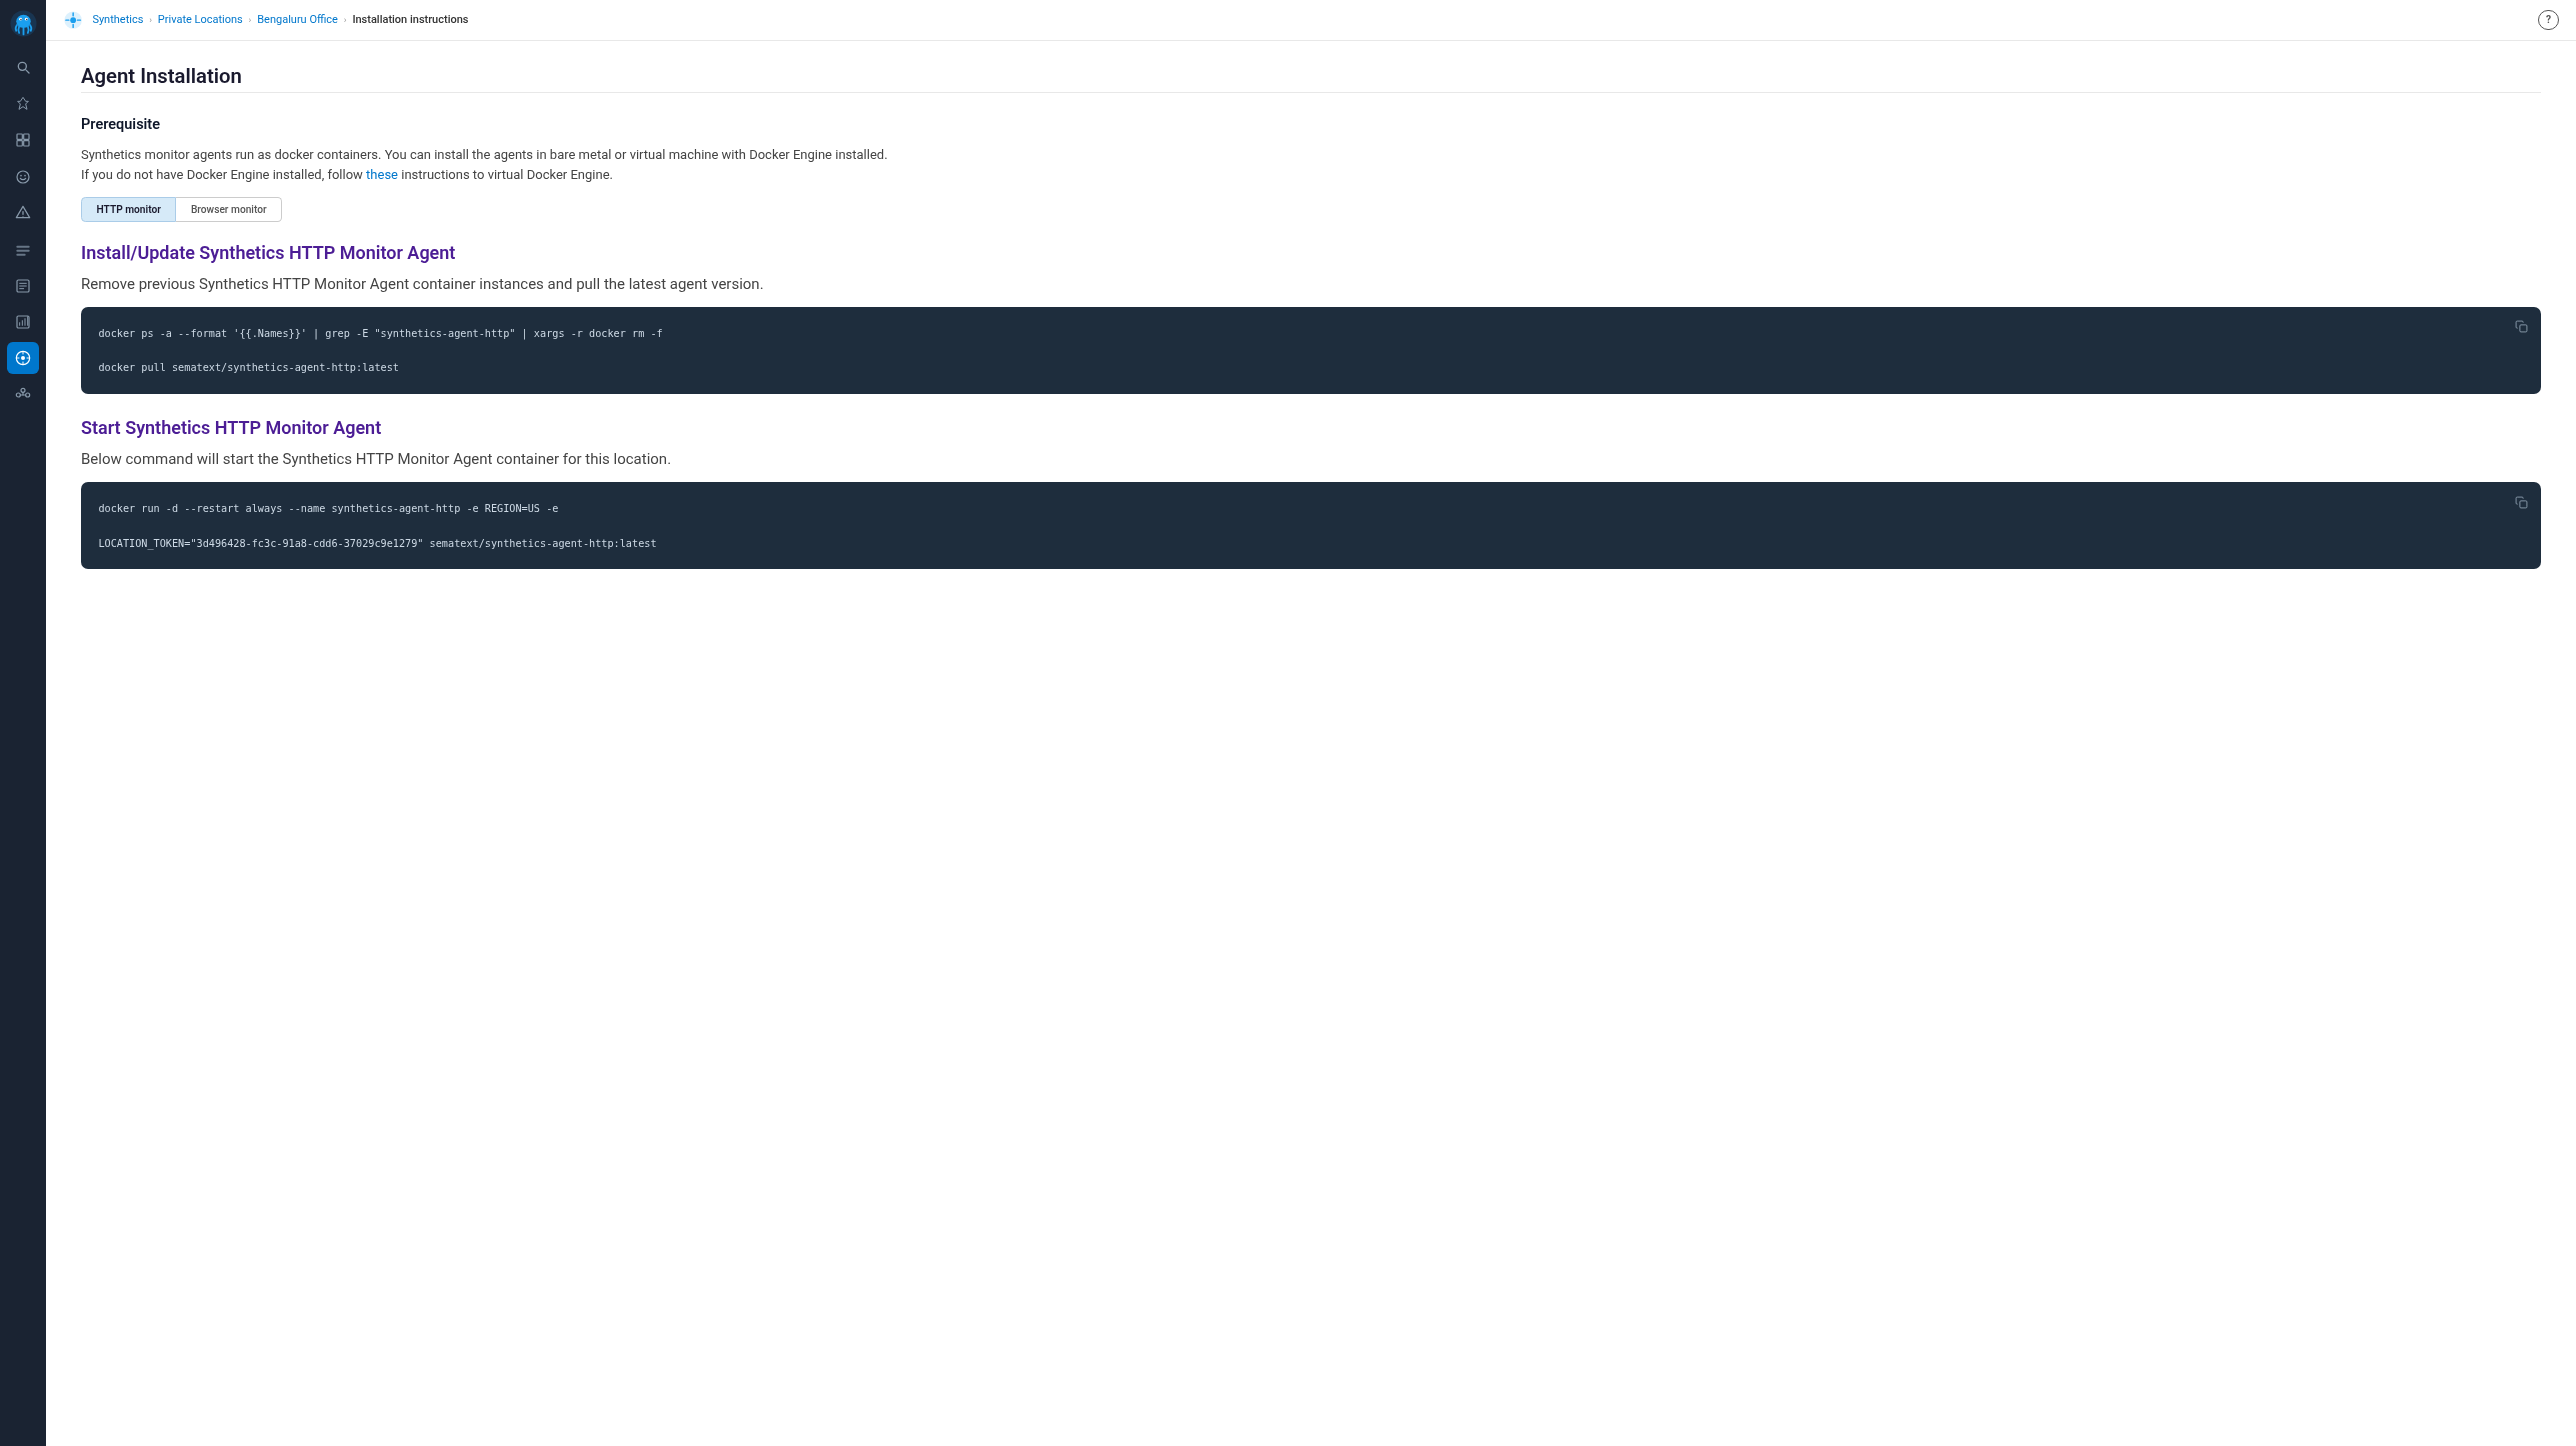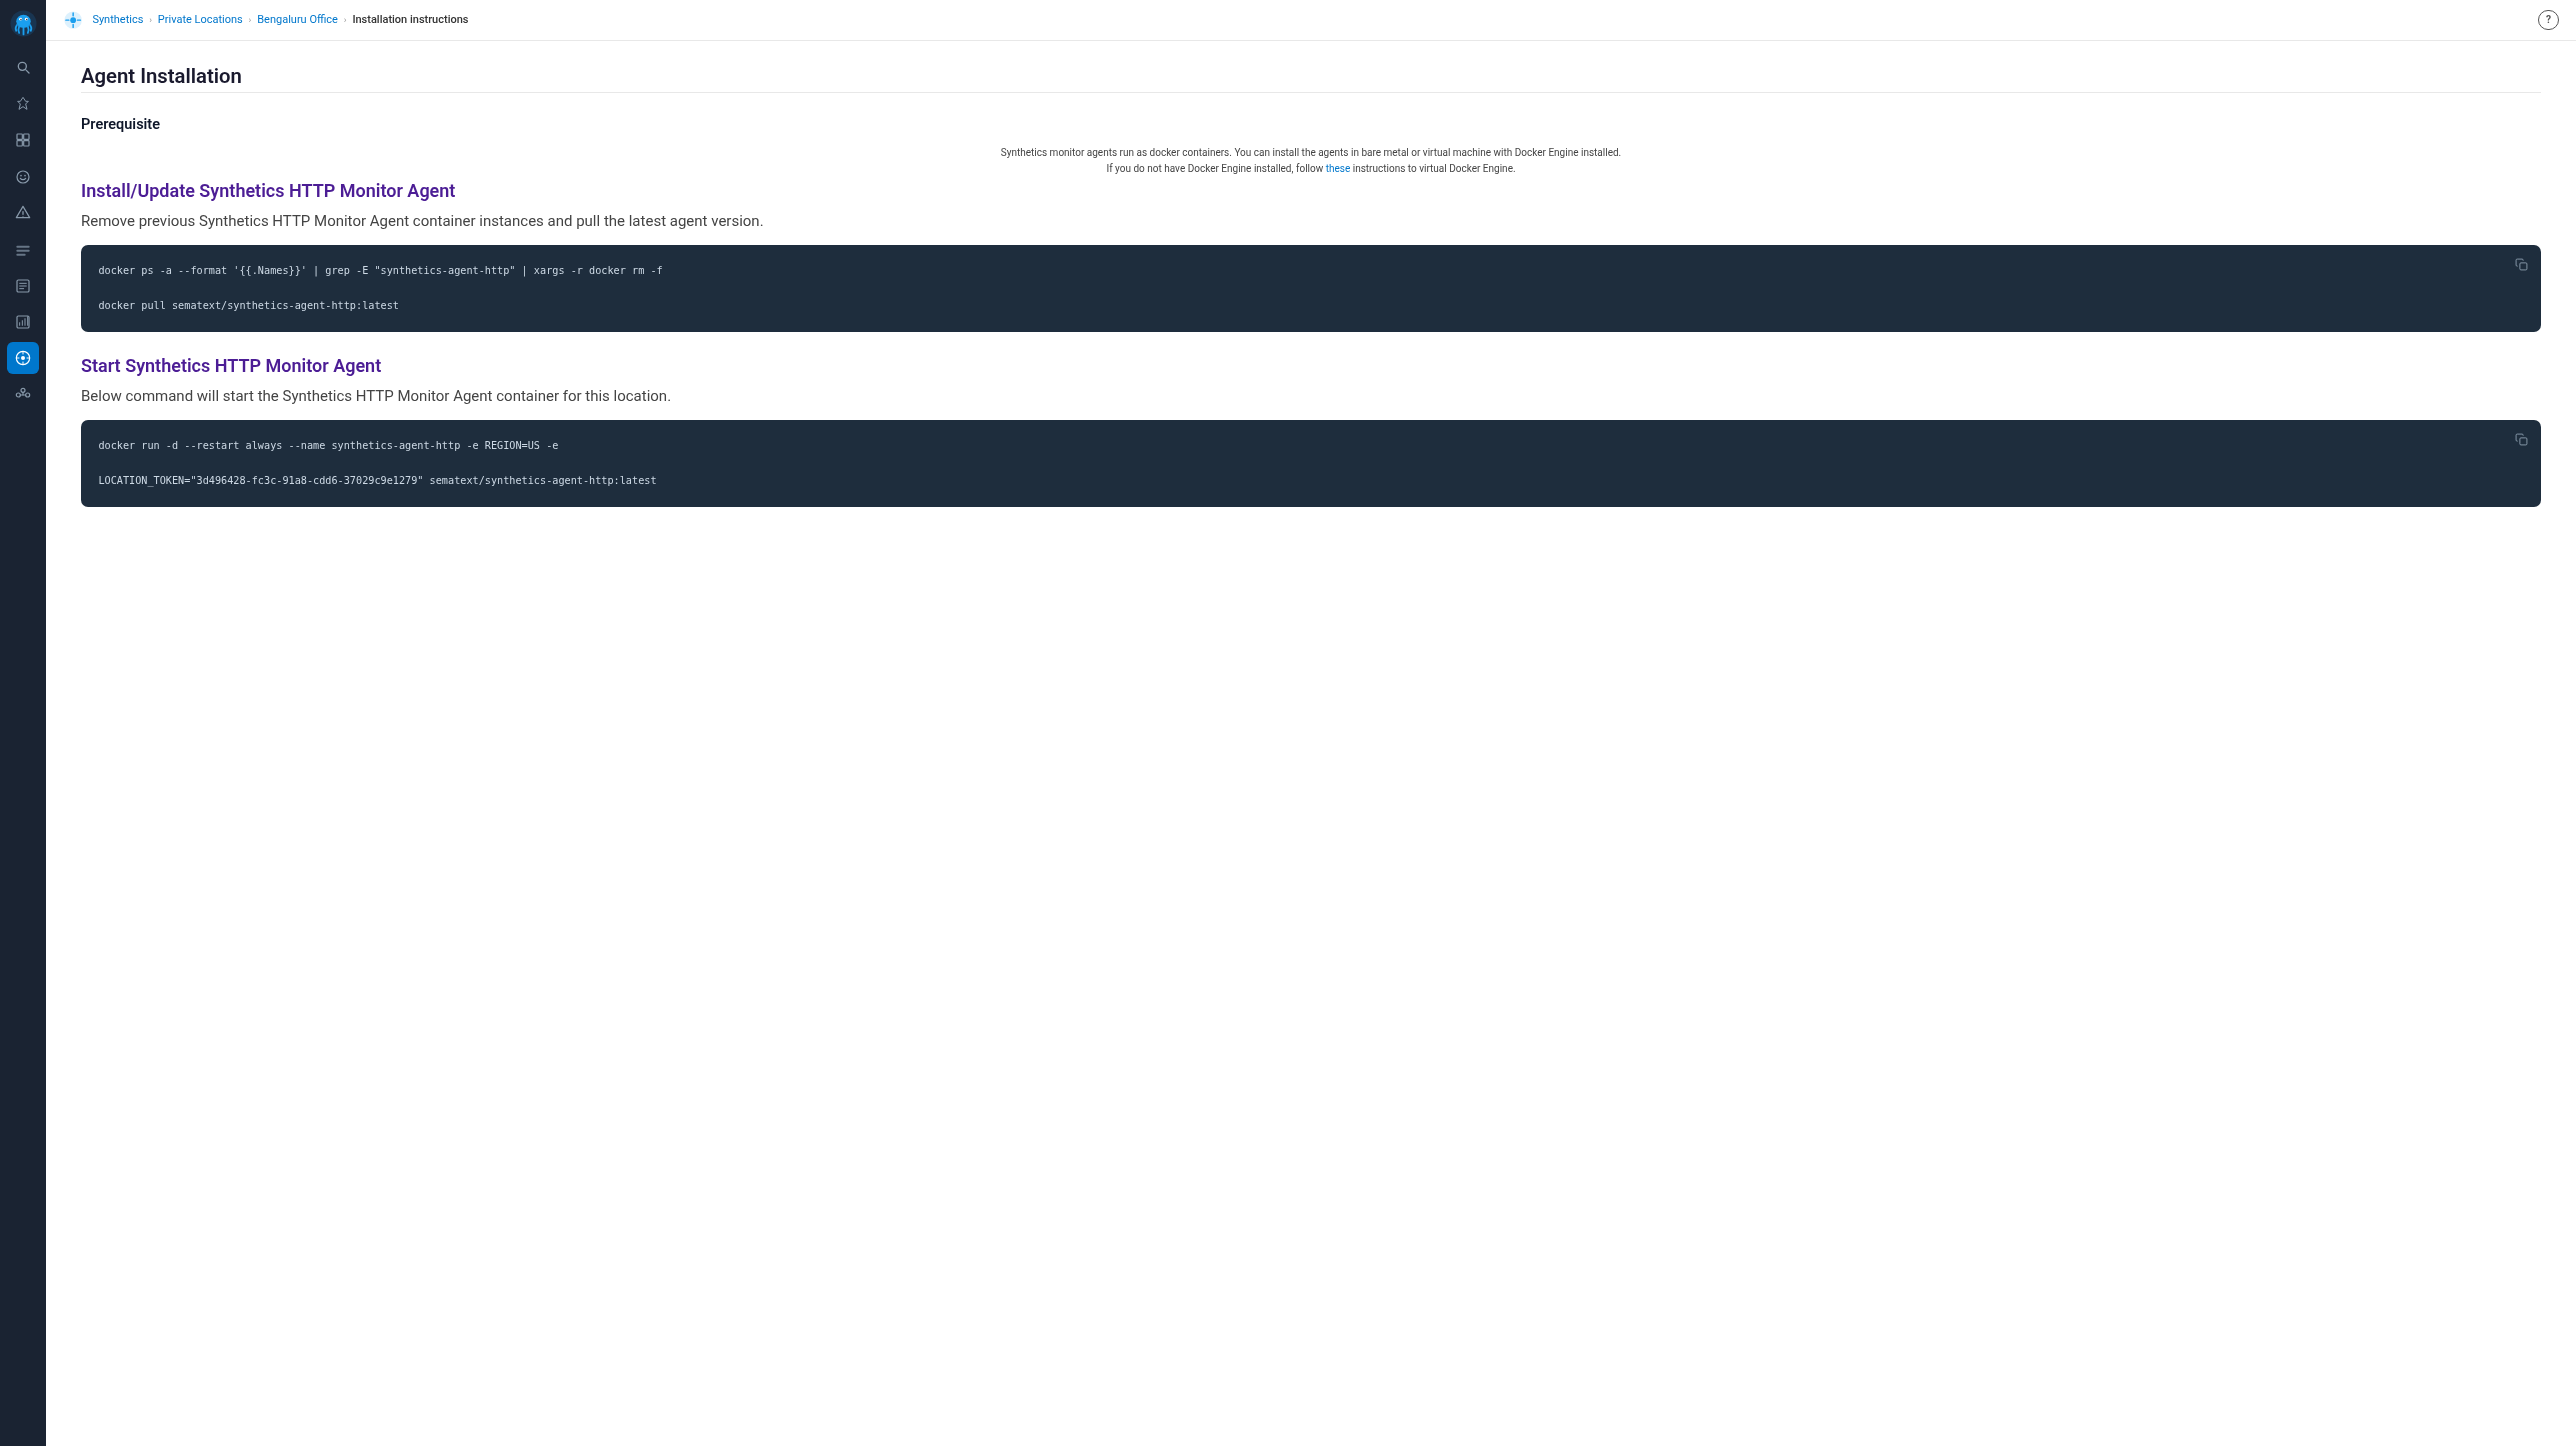--- a/index.html
+++ b/index.html
@@ -122,25 +122,24 @@
     }
 
     .section-title {
       font-size: 14.5px;
       font-weight: 600;
       color: #0f172a;
       margin-bottom: 11.6px;
     }
 
     .section-desc {
-      font-size: 10px;
+      font-size: 13px;
       color: #444;
       line-height: 1.6;
-      margin-bottom: 3px;
-      text-align: center;
+      margin-bottom: 11px;
     }
     .section-desc a {
       color: #0077cc;
       text-decoration: none;
     }
 
     
     .tabs {
       display: flex;
       gap: 0;
@@ -333,20 +332,24 @@
 
     <h1 class="page-title">Agent Installation</h1>
 
     <h2 class="section-title">Prerequisite</h2>
     <p class="section-desc">
       <span>Synthetics monitor agents run as docker containers. You can install the agents in bare metal or virtual machine with Docker Engine installed.</span>
       <br>
       <span>If you do not have Docker Engine installed, follow </span><a href="#">these</a><span> instructions to virtual Docker Engine.</span>
     </p>
 
+    <div class="tabs">
+      <div class="tab active">HTTP monitor</div>
+      <div class="tab">Browser monitor</div>
+    </div>
 
     <h2 class="subsection-title">Install/Update Synthetics HTTP Monitor Agent</h2>
     <p class="subsection-desc">Remove previous Synthetics HTTP Monitor Agent container instances and pull the latest agent version.</p>
     <div class="code-block">
       <pre>docker ps -a --format '{{.Names}}' | grep -E "synthetics-agent-http" | xargs -r docker rm -f
 
 docker pull sematext/synthetics-agent-http:latest</pre>
       <button class="copy-btn" title="Copy to clipboard">
         <svg viewBox="0 0 24 24">
           <rect x="9" y="9" width="13" height="13" rx="2" stroke="currentColor" stroke-width="1.8" fill="none"></rect>

